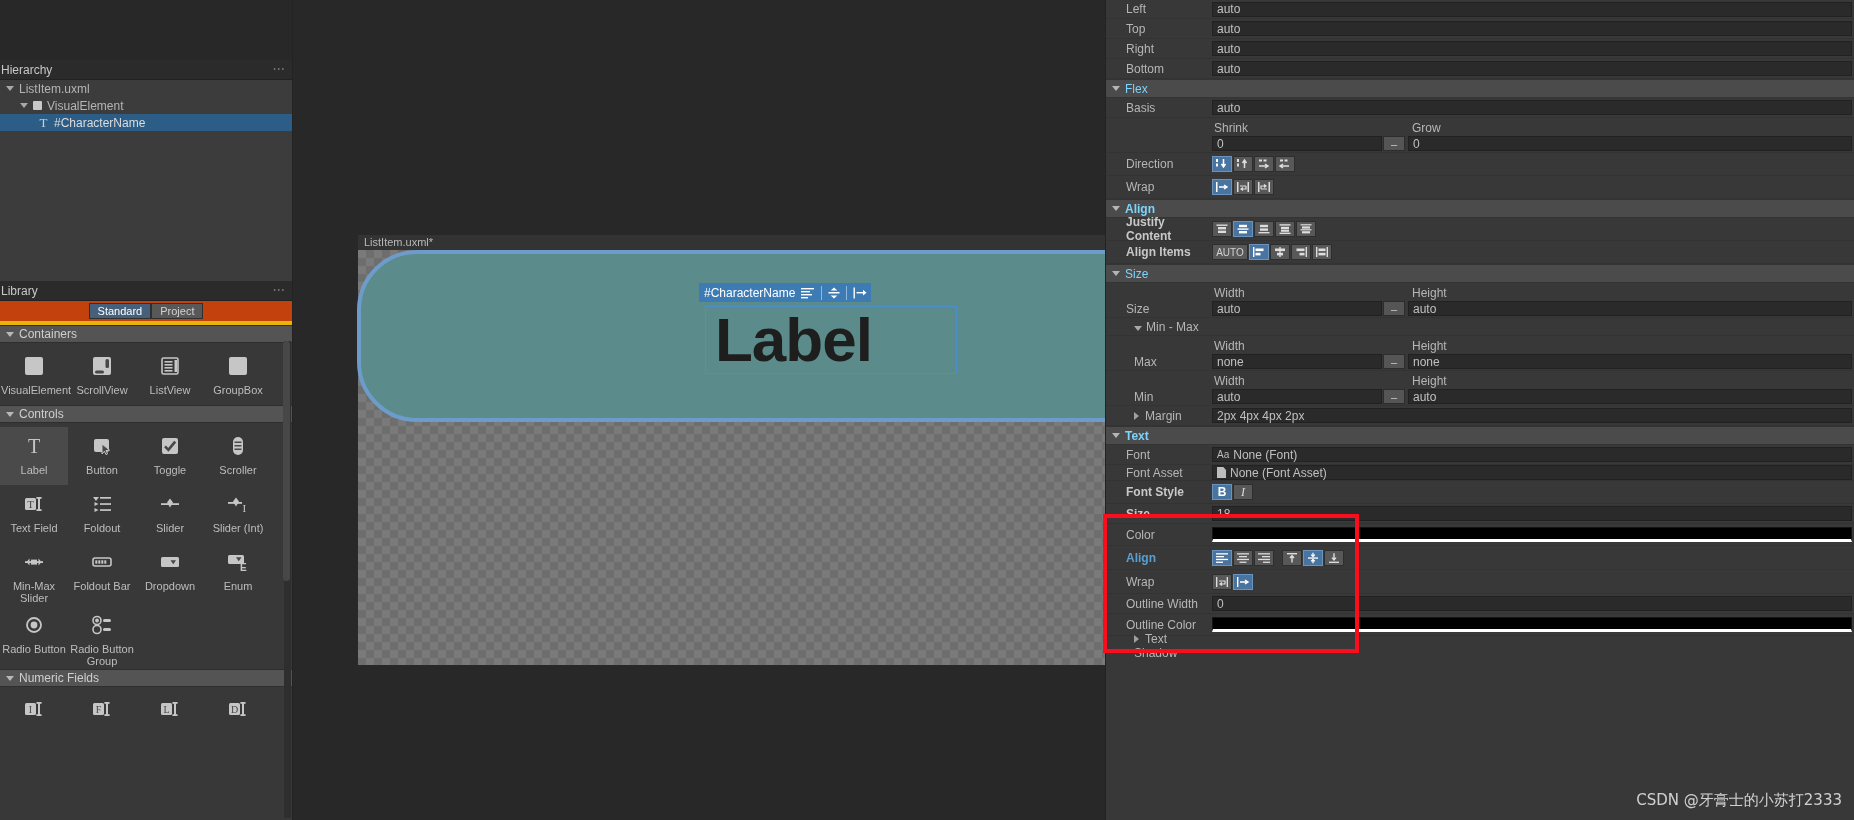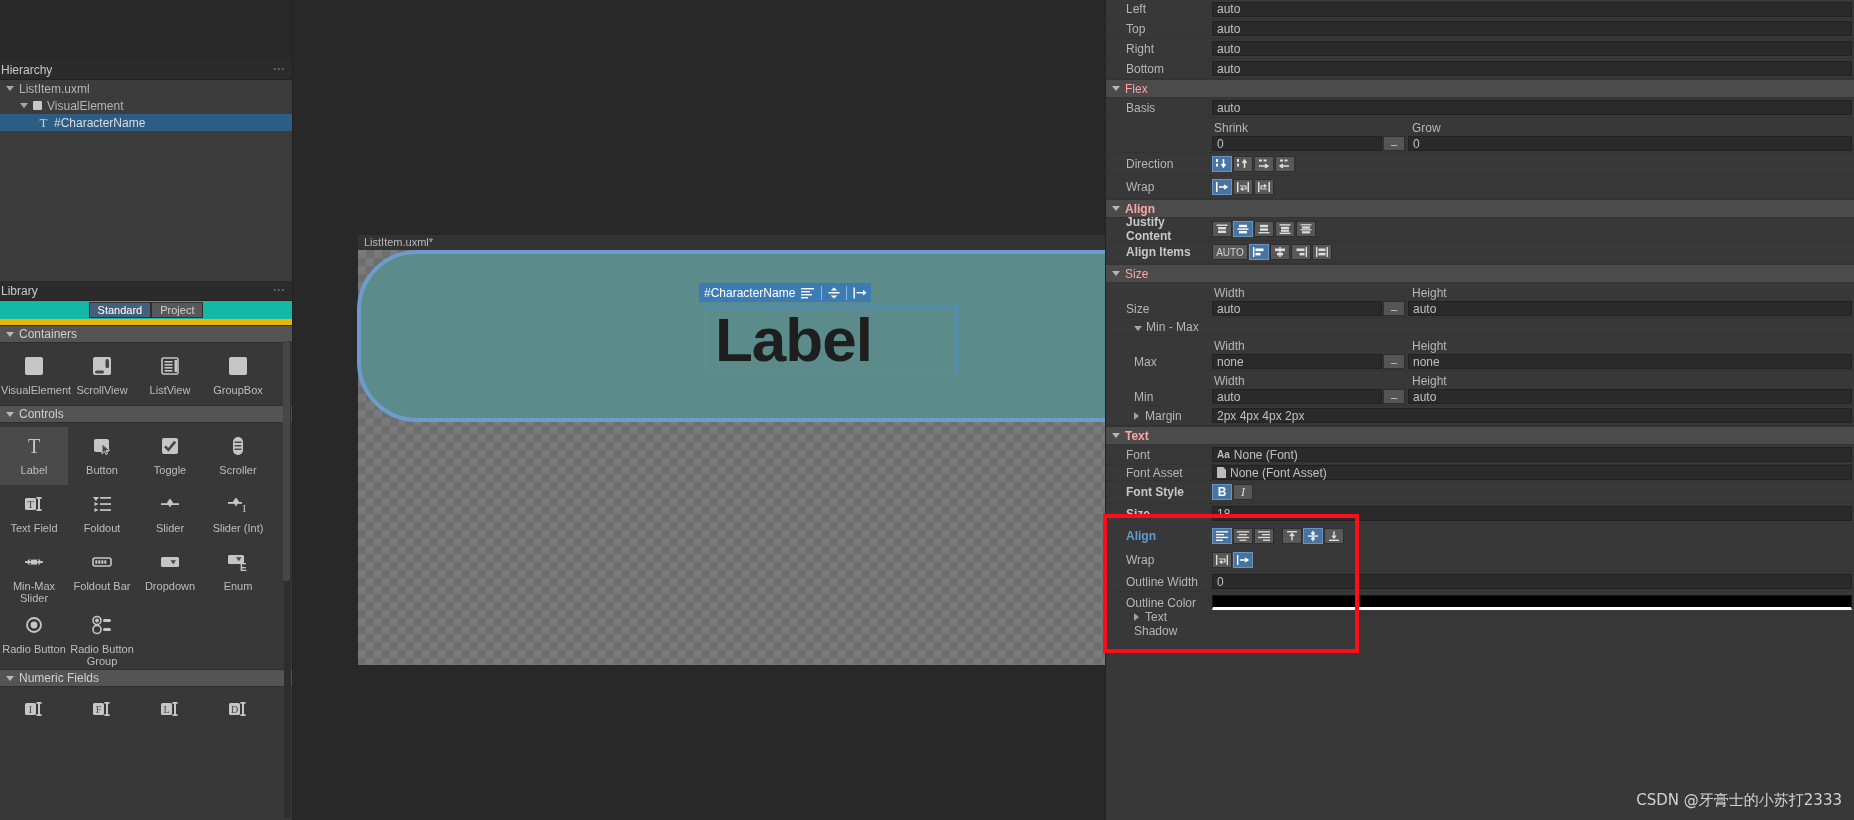--- a/index.html
+++ b/index.html
@@ -58,23 +58,23 @@
   .t-icon {
     display: inline-block; width: 11px; margin-right: 5px;
     font-family: "Liberation Serif", serif; font-size: 13px;
     color: #cfcfcf; text-align: center; line-height: 12px;
   }
   .hier-filler { background: #3c3c3c; flex: 1 1 auto; }
 
   
   .library { display: flex; flex-direction: column; flex: 0 0 auto; height: 539px; background: #383838; }
   .lib-tabs {
-    height: 24px; background: #14b8a6;
+    height: 24px; background: #c2410c;
     display: flex; align-items: center; justify-content: center;
-    border-bottom: 6px solid #eab308;
+    border-bottom: 4px solid #eab308;
   }
   .tab-btn {
     height: 16px; padding: 0 8px; font-size: 11px;
     background: #585858; color: #d2d2d2;
     display: flex; align-items: center;
     border: 1px solid #2f2f2f;
   }
   .tab-btn.active { background: #46607c; color: #ffffff; }
   .lib-scroll { flex: 1 1 auto; overflow: hidden; position: relative; background: #383838; }
   .cat-header {
@@ -180,21 +180,21 @@
   .fld {
     flex: 1 1 auto; height: 15px;
     background: #2a2a2a; border: 1px solid #212121;
     font-size: 12px; color: #c0c0c0;
     display: flex; align-items: center; padding-left: 4px;
     margin-right: 2px;
   }
   .sect {
     height: 19px; display: flex; align-items: center;
     background: #4b4b4b; padding-left: 6px;
-    font-size: 12px; color: #fca5a5; font-weight: bold;
+    font-size: 12px; color: #7dd3fc; font-weight: bold;
     border-top: 1px solid #343434; border-bottom: 1px solid #343434;
   }
   .sect.plain { font-weight: normal; }
   .sect .tri { border-top-color: #b5b5b5; }
   .tri-right {
     display: inline-block; width: 0; height: 0;
     border-top: 4px solid transparent; border-bottom: 4px solid transparent;
     border-left: 5px solid #a0a0a0; margin-right: 6px;
   }
   .hdr-row {
@@ -234,21 +234,21 @@
   }
 
   .red-box {
     position: absolute; left: 1103px; top: 514px;
     width: 256px; height: 139px;
     border: 4px solid #fc0d1b;
     pointer-events: none; z-index: 50;
   }
 
   .obj-chip { display: flex; align-items: center; gap: 4px; }
-  .aa-mark { font-size: 10px; font-weight: bold; color: #bdbdbd; text-align: center; }
+  .aa-mark { font-size: 10px; font-weight: normal; color: #bdbdbd; text-align: center; }
   .file-mark {
     width: 9px; height: 11px; background: #bdbdbd;
     clip-path: polygon(0 0, 70% 0, 100% 28%, 100% 100%, 0 100%);
   }
   .watermark {
     position: absolute; right: 12px; bottom: 10px;
     font-size: 15px; color: #e4e4e4; opacity: .88;
     font-family: "DejaVu Sans", sans-serif;
     z-index: 60; pointer-events: none;
   }
@@ -888,20 +888,26 @@
         </span>
         <span class="tgl" style="font-style:italic;color:#ddd;font-size:12px;font-family:'Liberation Serif',serif">
           <span>I</span>
         </span>
       </span>
     </div>
     <div class="row" style="height:20px">
       <span class="lbl bold">Size</span>
       <span class="fld">18</span>
     </div>
+    <div class="row" style="height:22px">
+      <span class="lbl">Color</span>
+      <span class="swatch-row">
+        <span class="swatch" style="display:block"></span>
+      </span>
+    </div>
     <div class="row" style="height:24px">
       <span class="lbl blue">Align</span>
       <span class="btn-group">
         <span class="tgl on">
           <svg width="14" height="12" viewBox="0 0 14 12">
               <rect x="1" y="1.2" width="12" height="1.3" fill="#fff"></rect>
               <rect x="1" y="4" width="8" height="1.3" fill="#fff"></rect>
               <rect x="1" y="6.8" width="12" height="1.3" fill="#fff"></rect>
               <rect x="1" y="9.6" width="7" height="1.3" fill="#fff"></rect>
             </svg>

